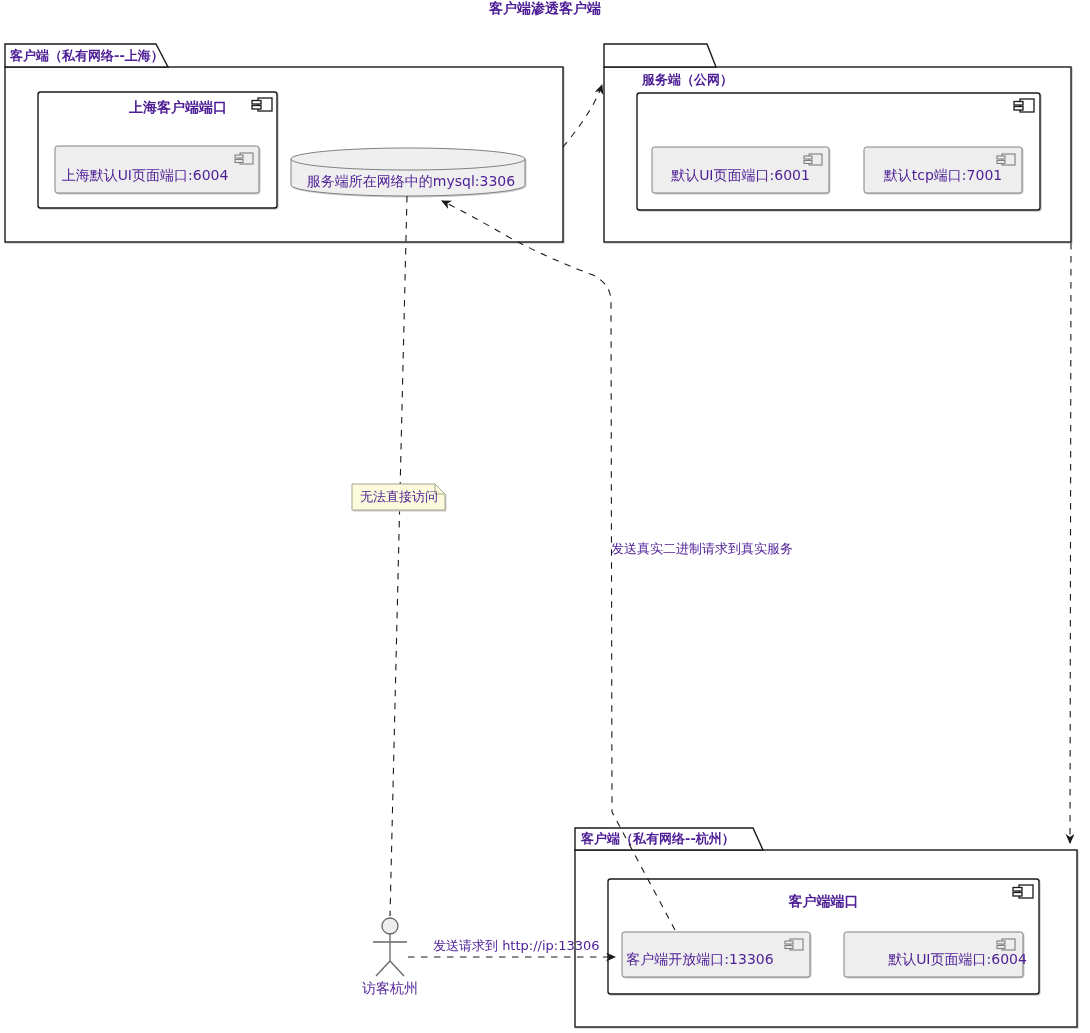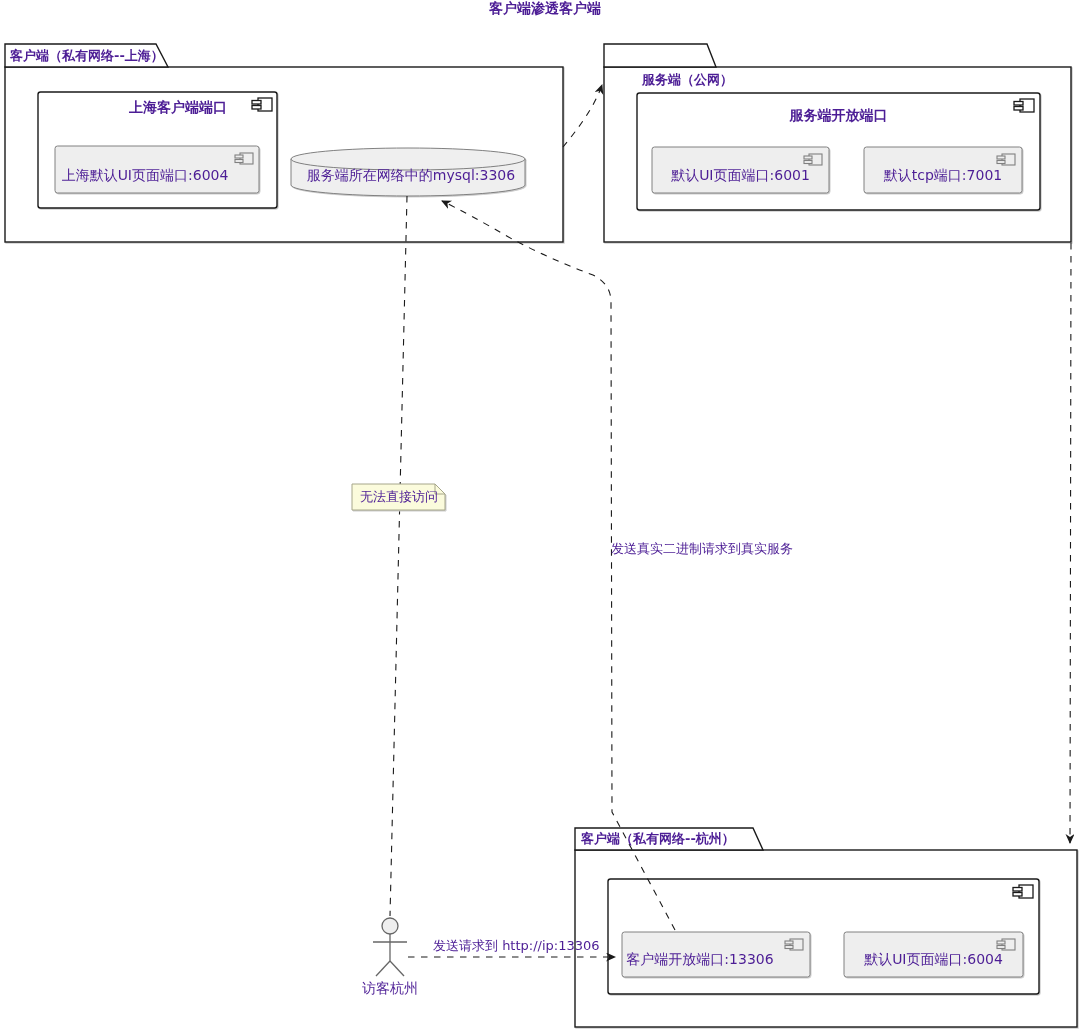--- a/index.html
+++ b/index.html
@@ -120,29 +120,29 @@
   </g>
 </svg>
 
 <div class="lbl b f14 ctr" style="left:0;top:11;width:1090px;">客户端渗透客户端</div>
 
 <div class="lbl b f13" style="left:10;left:10px;top:48px;">客户端（私有网络--上海）</div>
 <div class="lbl b f13" style="left:642px;top:48px;margin-top:24px;">服务端（公网）</div>
 <div class="lbl b f13" style="left:581px;top:831px;">客户端（私有网络--杭州）</div>
 
 <div class="lbl b f14 ctr" style="left:38px;top:99px;width:280px;">上海客户端端口</div>
-<div class="lbl b f14 ctr" style="left:637px;top:107px;width:403px;">服务端开放端口</div>
+<div class="lbl b f14 ctr" style="left:608px;top:893px;width:431px;">客户端端口</div>
 
 <div class="lbl f14 ctr" style="left:55px;top:167px;width:180px;">上海默认UI页面端口:6004</div>
 <div class="lbl f14 ctr" style="left:652px;top:167px;width:177px;">默认UI页面端口:6001</div>
 <div class="lbl f14 ctr" style="left:864px;top:167px;width:158px;">默认tcp端口:7001</div>
 <div class="lbl f14 ctr" style="left:622px;top:951px;width:156px;">客户端开放端口:13306</div>
-<div class="lbl f14 ctr" style="left:844px;top:951px;width:179px;">默认UI页面端口:6004</div>
+<div class="lbl f14 ctr" style="left:844px;top:951px;width:179px;padding-left:24px;">默认UI页面端口:6004</div>
 
-<div class="lbl f14 ctr" style="left:291px;top:167px;width:240px;">服务端所在网络中的mysql:3306</div>
+<div class="lbl f14 ctr" style="left:291px;top:173px;width:240px;">服务端所在网络中的mysql:3306</div>
 
 <div class="lbl f13" style="left:360px;top:489px;">无法直接访问</div>
 
 <div class="lbl f13" style="left:433px;top:938px;">发送请求到 http://ip:13306</div>
 <div class="lbl f13" style="left:611px;top:541px;">发送真实二进制请求到真实服务</div>
 
 <div class="lbl f14 ctr" style="left:340px;top:980px;width:100px;">访客杭州</div>
 
 </div>
 

